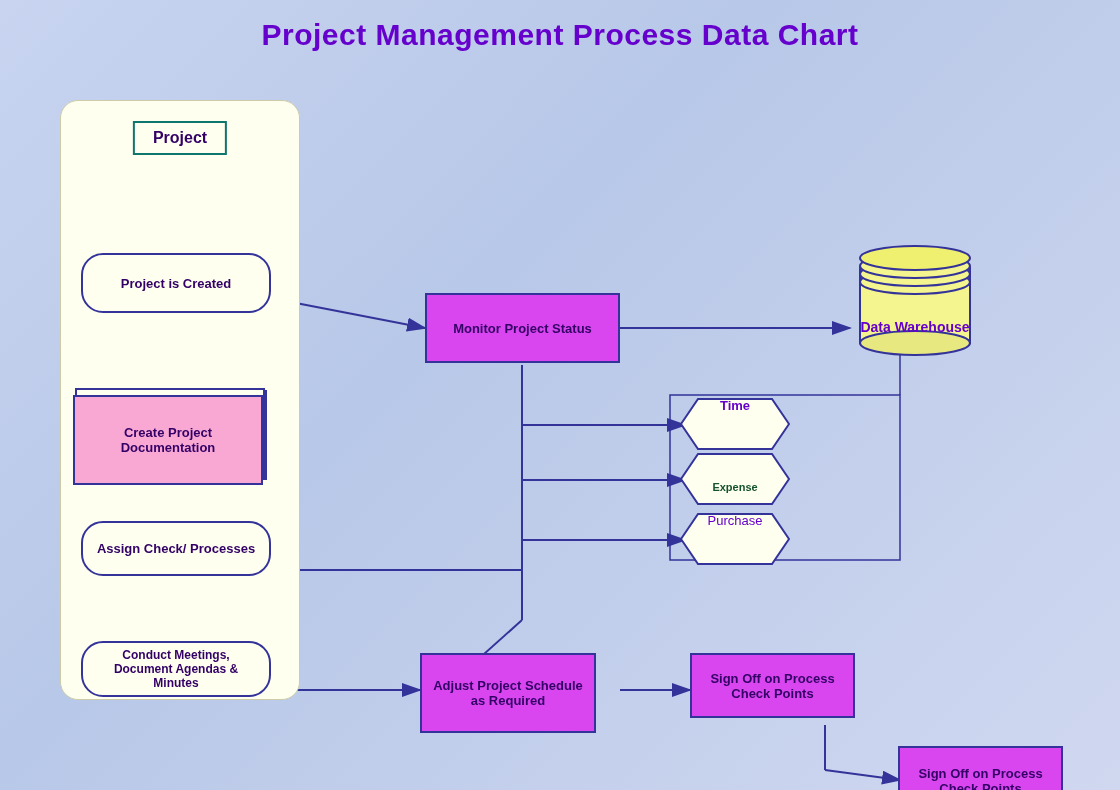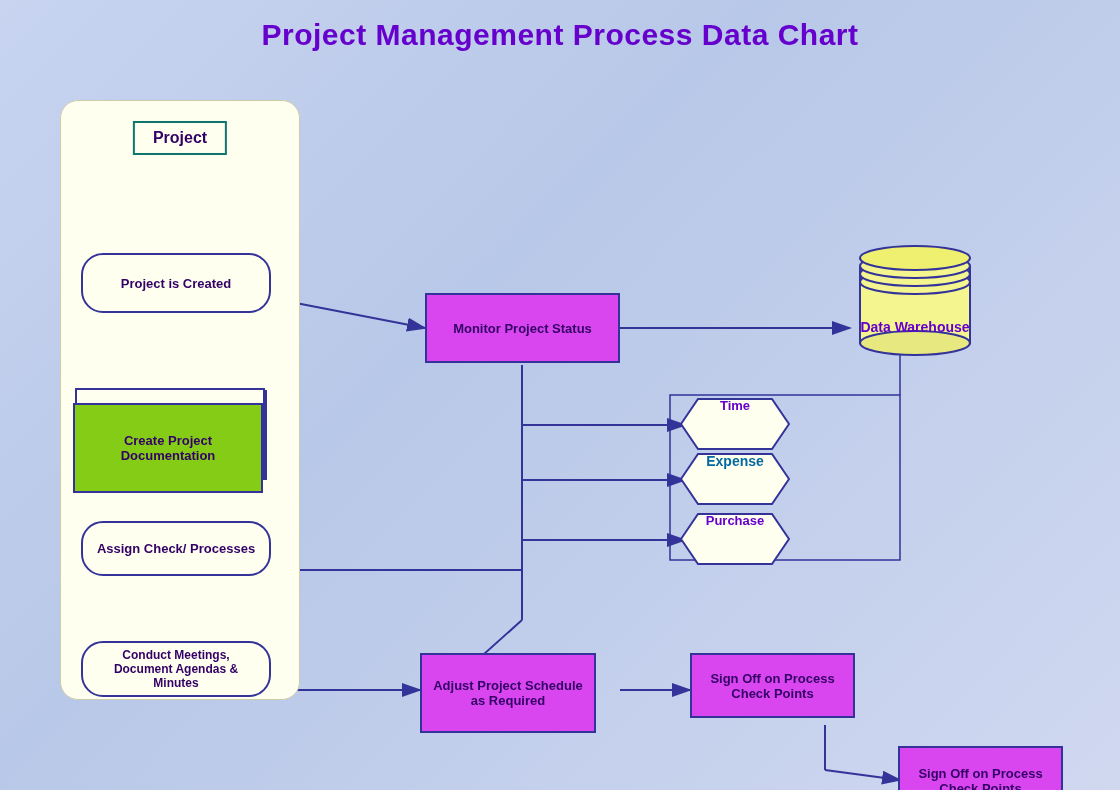--- a/index.html
+++ b/index.html
@@ -165,21 +165,21 @@
   <div class="swim-lane">
 
     <div class="lane-title">Project</div>
 
     <div class="rounded-box" style="top:152px; left:20px; width:190px; height:60px;">Project is Created</div>
 
     <div style="position:absolute; top:285px; left:12px;">
 
       <div style="position:absolute; top:4px; left:4px; width:190px; height:90px; background:#fffff0; border:2px solid #333399;"></div>
       <div style="position:absolute; top:2px; left:2px; width:190px; height:90px; background:#fffff0; border:2px solid #333399;"></div>
-      <div style="position:absolute; top:17px; left:0px; width:190px; height:90px; background:#84cc16; border:2px solid #333399; display:flex; align-items:center; justify-content:center; text-align:center; font-size:13px; font-weight:bold; color:#330066; padding:6px;">
+      <div style="position:absolute; top:9px; left:0px; width:190px; height:90px; background:#f9a8d4; border:2px solid #333399; display:flex; align-items:center; justify-content:center; text-align:center; font-size:13px; font-weight:bold; color:#330066; padding:6px;">
         <span>Create Project Documentation</span>
       </div>
     </div>
 
     <div class="rounded-box" style="top:420px; left:20px; width:190px; height:55px;">Assign Check/ Processes</div>
 
     <div class="rounded-box" style="top:540px; left:20px; width:190px; height:56px; font-size:12px;">Conduct Meetings, Document Agendas &amp; Minutes</div>
   </div>
 
   <div class="rect-box" style="left:365px; top:213px; width:195px; height:70px;">
@@ -207,28 +207,28 @@
     <svg width="110" height="52">
       <polygon points="18,1 92,1 109,26 92,51 18,51 1,26" fill="#fffff0" stroke="#333399" stroke-width="2"></polygon>
     </svg>
     <span style="position:absolute; font-size:13px; font-weight:bold; color:#6600cc;">Time</span>
   </div>
 
   <div class="hex-box" style="left:620px; top:373px; width:110px; height:52px;">
     <svg width="110" height="52">
       <polygon points="18,1 92,1 109,26 92,51 18,51 1,26" fill="#fffff0" stroke="#333399" stroke-width="2"></polygon>
     </svg>
-    <span style="position:absolute; font-size:14px; font-weight:bold; color:#0369a1;">Expense</span>
+    <span style="position:absolute; font-size:11px; font-weight:bold; color:#14532d;margin-top:28px;">Expense</span>
   </div>
 
   <div class="hex-box" style="left:620px; top:433px; width:110px; height:52px;">
     <svg width="110" height="52">
       <polygon points="18,1 92,1 109,26 92,51 18,51 1,26" fill="#fffff0" stroke="#333399" stroke-width="2"></polygon>
     </svg>
-    <span style="position:absolute; font-size:13px; font-weight:bold; color:#6600cc;">Purchase</span>
+    <span style="position:absolute; font-size:13px; font-weight:normal; color:#6600cc;">Purchase</span>
   </div>
 
   <div class="rect-box" style="left:360px; top:573px; width:176px; height:80px;">
     <span>Adjust Project Schedule as Required</span>
   </div>
 
   <div class="rect-box" style="left:630px; top:573px; width:165px; height:65px;">
     <span>Sign Off on Process Check Points</span>
   </div>
 

